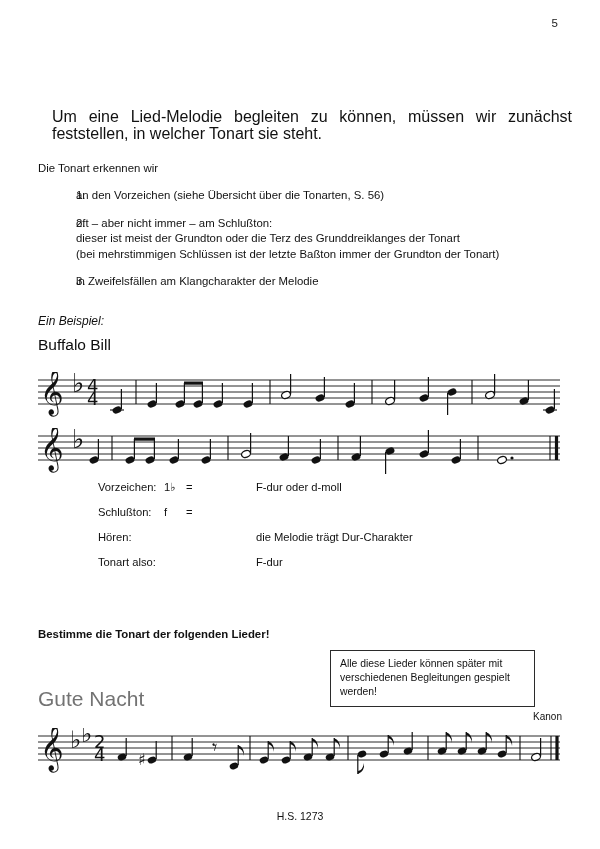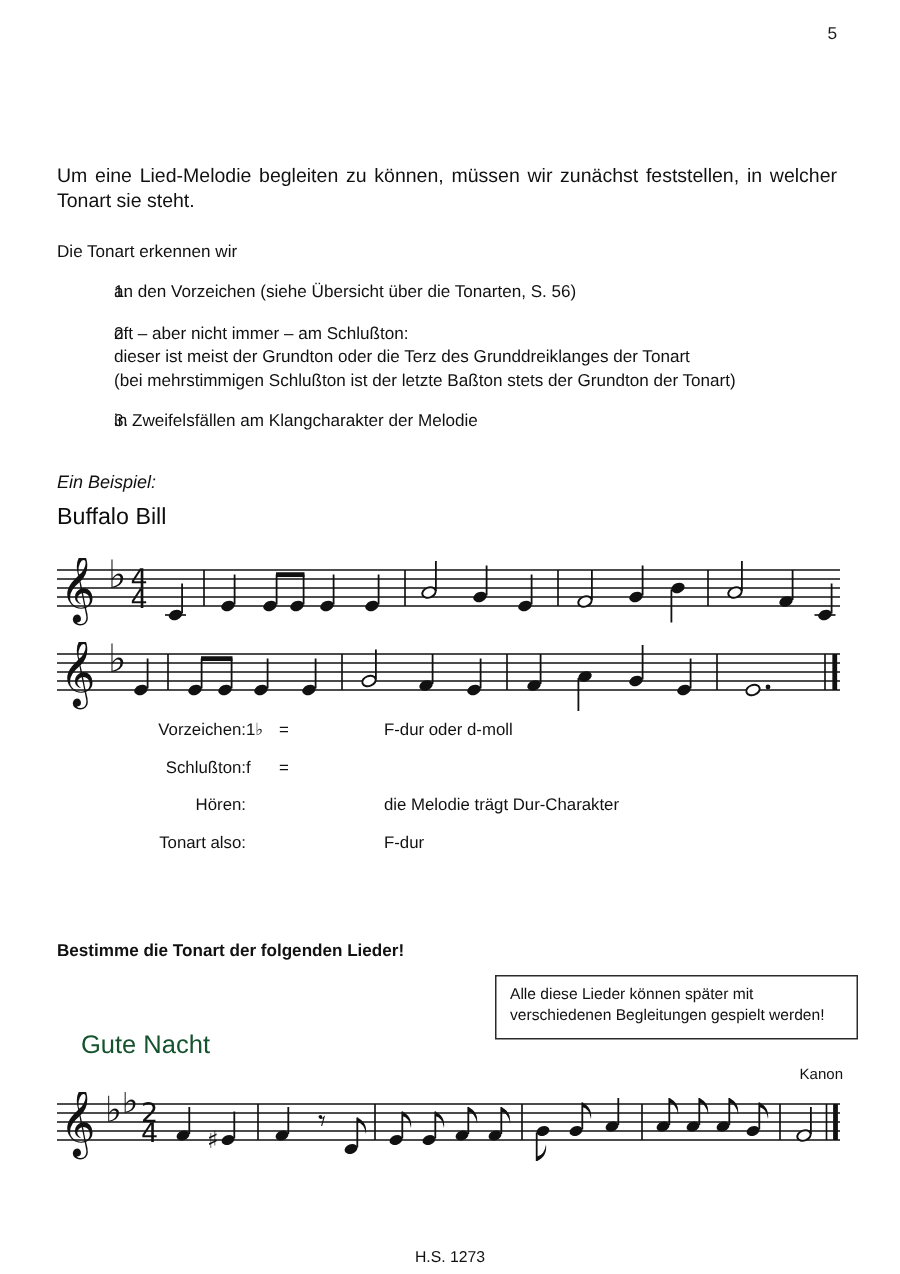--- a/index.html
+++ b/index.html
@@ -39,23 +39,23 @@
     width: 600px;
     text-align: center;
     font-size: 20px;
     letter-spacing: 0.2px;
     color: #0d0d0d;
   }
 
   .intro {
     position: absolute;
     top: 108px;
-    left: 38px;
+    left: 52px;
     width: 520px;
-    font-size: 13px;
+    font-size: 16px;
     line-height: 17px;
     text-align: justify;
     color: #111111;
   }
 
   .lead-in {
     position: absolute;
     top: 160px;
     left: 38px;
     font-size: 11.4px;
@@ -117,73 +117,71 @@
     left: 98px;
     width: 450px;
   }
   .analysis-row {
     display: flex;
     font-size: 11.2px;
     line-height: 14px;
     margin-bottom: 11px;
     color: #111111;
   }
-  .an-label { width: 66px; flex: none; text-align: right; }
+  .an-label { width: 66px; flex: none; }
   .an-mid   { width: 22px; flex: none; }
   .an-eq    { width: 34px; flex: none; }
   .an-val   { flex: 1; padding-left: 36px; }
 
   .task-line {
     position: absolute;
     top: 628px;
     left: 38px;
     font-size: 11.4px;
     color: #111111;
     font-weight: bold;
   }
 
   .note-box {
     position: absolute;
     top: 650px;
     left: 330px;
-    width: 242px;
+    width: 205px;
     box-sizing: border-box;
     border: 1px solid #2b2b2b;
     padding: 6px 9px 7px 9px;
     font-size: 10.4px;
     line-height: 14px;
     color: #111111;
   }
 
   .song-title-2 {
     position: absolute;
     top: 687px;
     left: 38px;
-    font-size: 17px;
-    color: #14532d;
-    margin-left: 16px;
+    font-size: 21px;
+    color: #737373;
   }
 
   .kanon-label {
     position: absolute;
     top: 711px;
     right: 38px;
     font-size: 10px;
     color: #111111;
   }
 
   .footer {
     position: absolute;
     top: 810px;
     left: 0;
     width: 600px;
     text-align: center;
     font-size: 10.5px;
     color: #111111;
-    margin-top: 22px;
   }
 
   svg { display: block; }
   .stf { stroke: #111111; stroke-width: 0.9; }
   .bar { stroke: #111111; stroke-width: 1.1; }
   .barthick { stroke: #111111; stroke-width: 3.2; }
   .stem { stroke: #111111; stroke-width: 1.2; }
   .beam { fill: #111111; }
   .ledg { stroke: #111111; stroke-width: 1.1; }
   .nh-f { fill: #111111; }
@@ -209,21 +207,21 @@
       <span class="ol-text">
         <span class="sub-line">an den Vorzeichen (siehe Übersicht über die Tonarten, S. 56)</span>
       </span>
     </div>
 
     <div class="ol-item">
       <span class="ol-num">2.</span>
       <span class="ol-text">
         <span class="sub-line">oft – aber nicht immer – am Schlußton:</span>
         <span class="sub-line">dieser ist meist der Grundton oder die Terz des Grunddreiklanges der Tonart</span>
-        <span class="sub-line">(bei mehrstimmigen Schlußton ist der letzte Baßton stets der Grundton der Tonart)</span>
+        <span class="sub-line">(bei mehrstimmigen Schlüssen ist der letzte Baßton immer der Grundton der Tonart)</span>
       </span>
     </div>
 
     <div class="ol-item">
       <span class="ol-num">3.</span>
       <span class="ol-text">
         <span class="sub-line">in Zweifelsfällen am Klangcharakter der Melodie</span>
       </span>
     </div>
 

